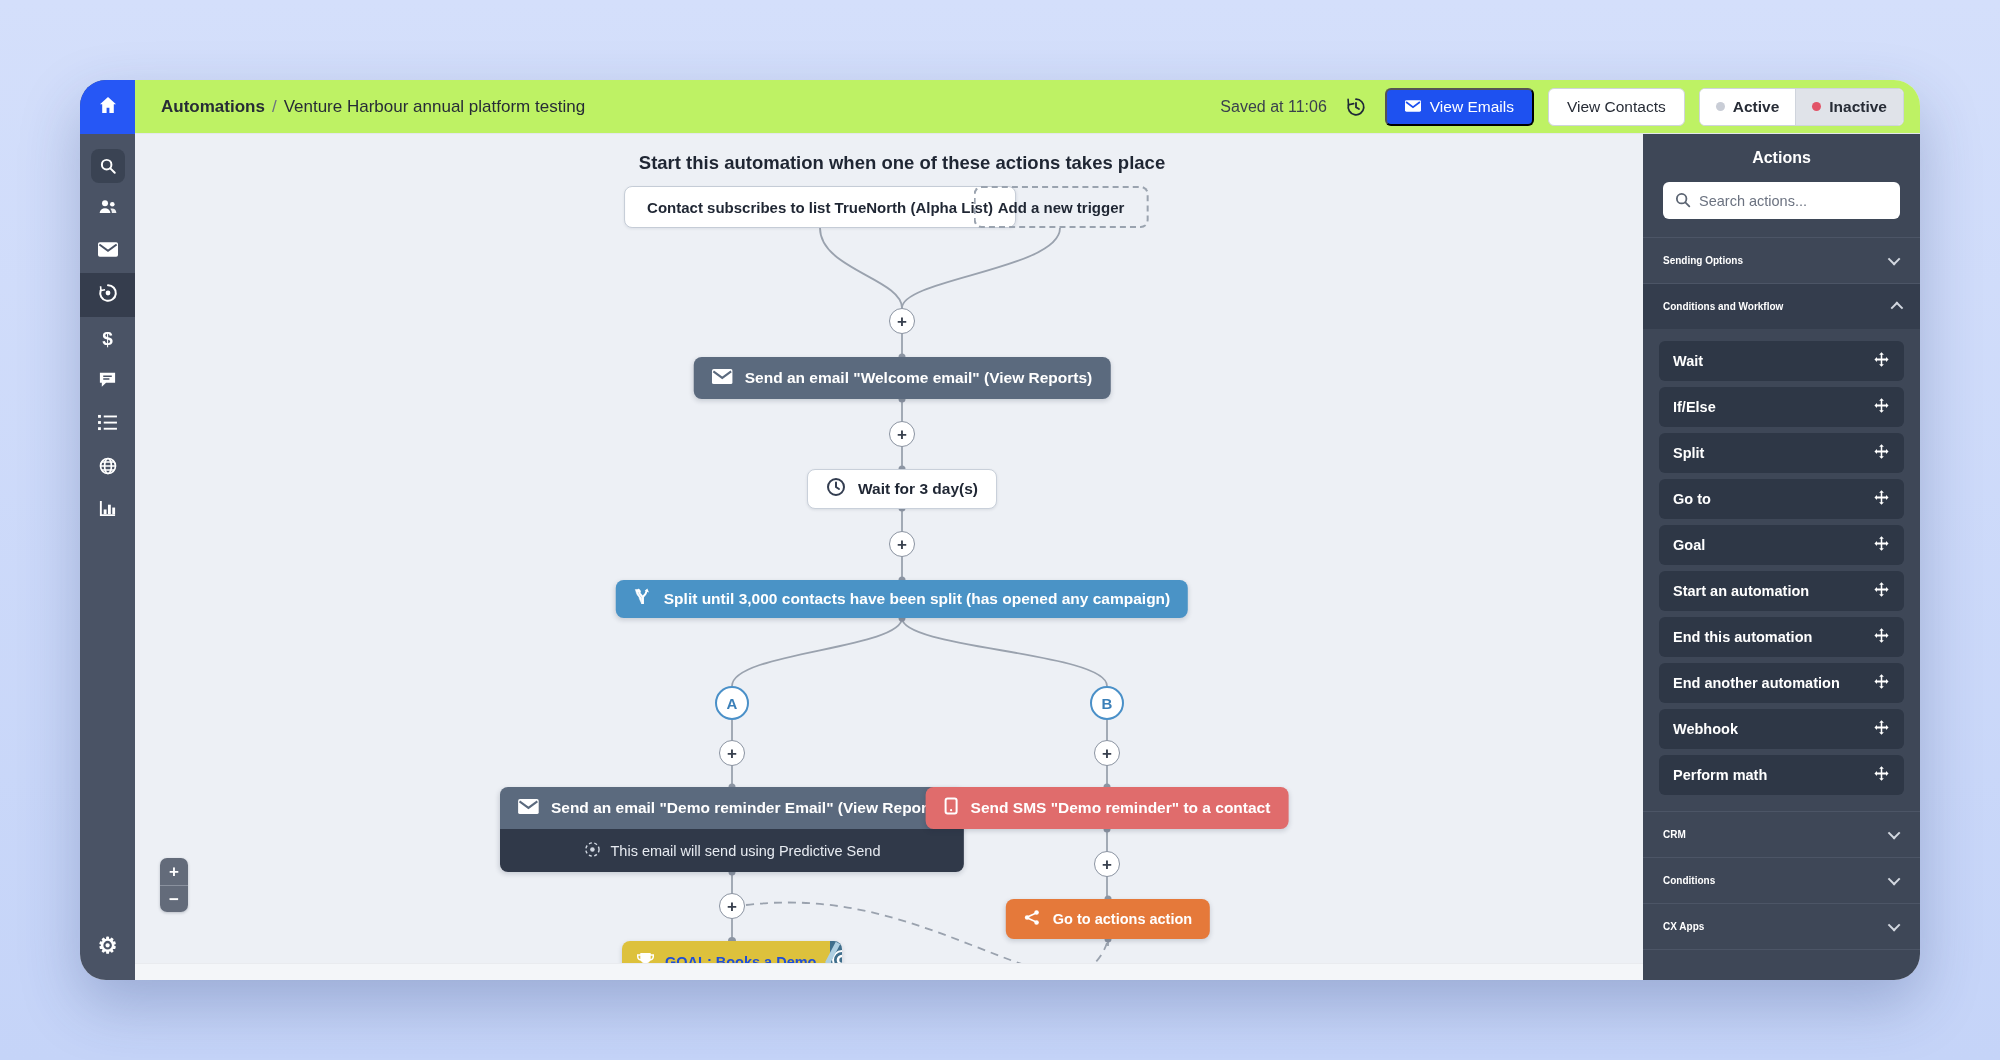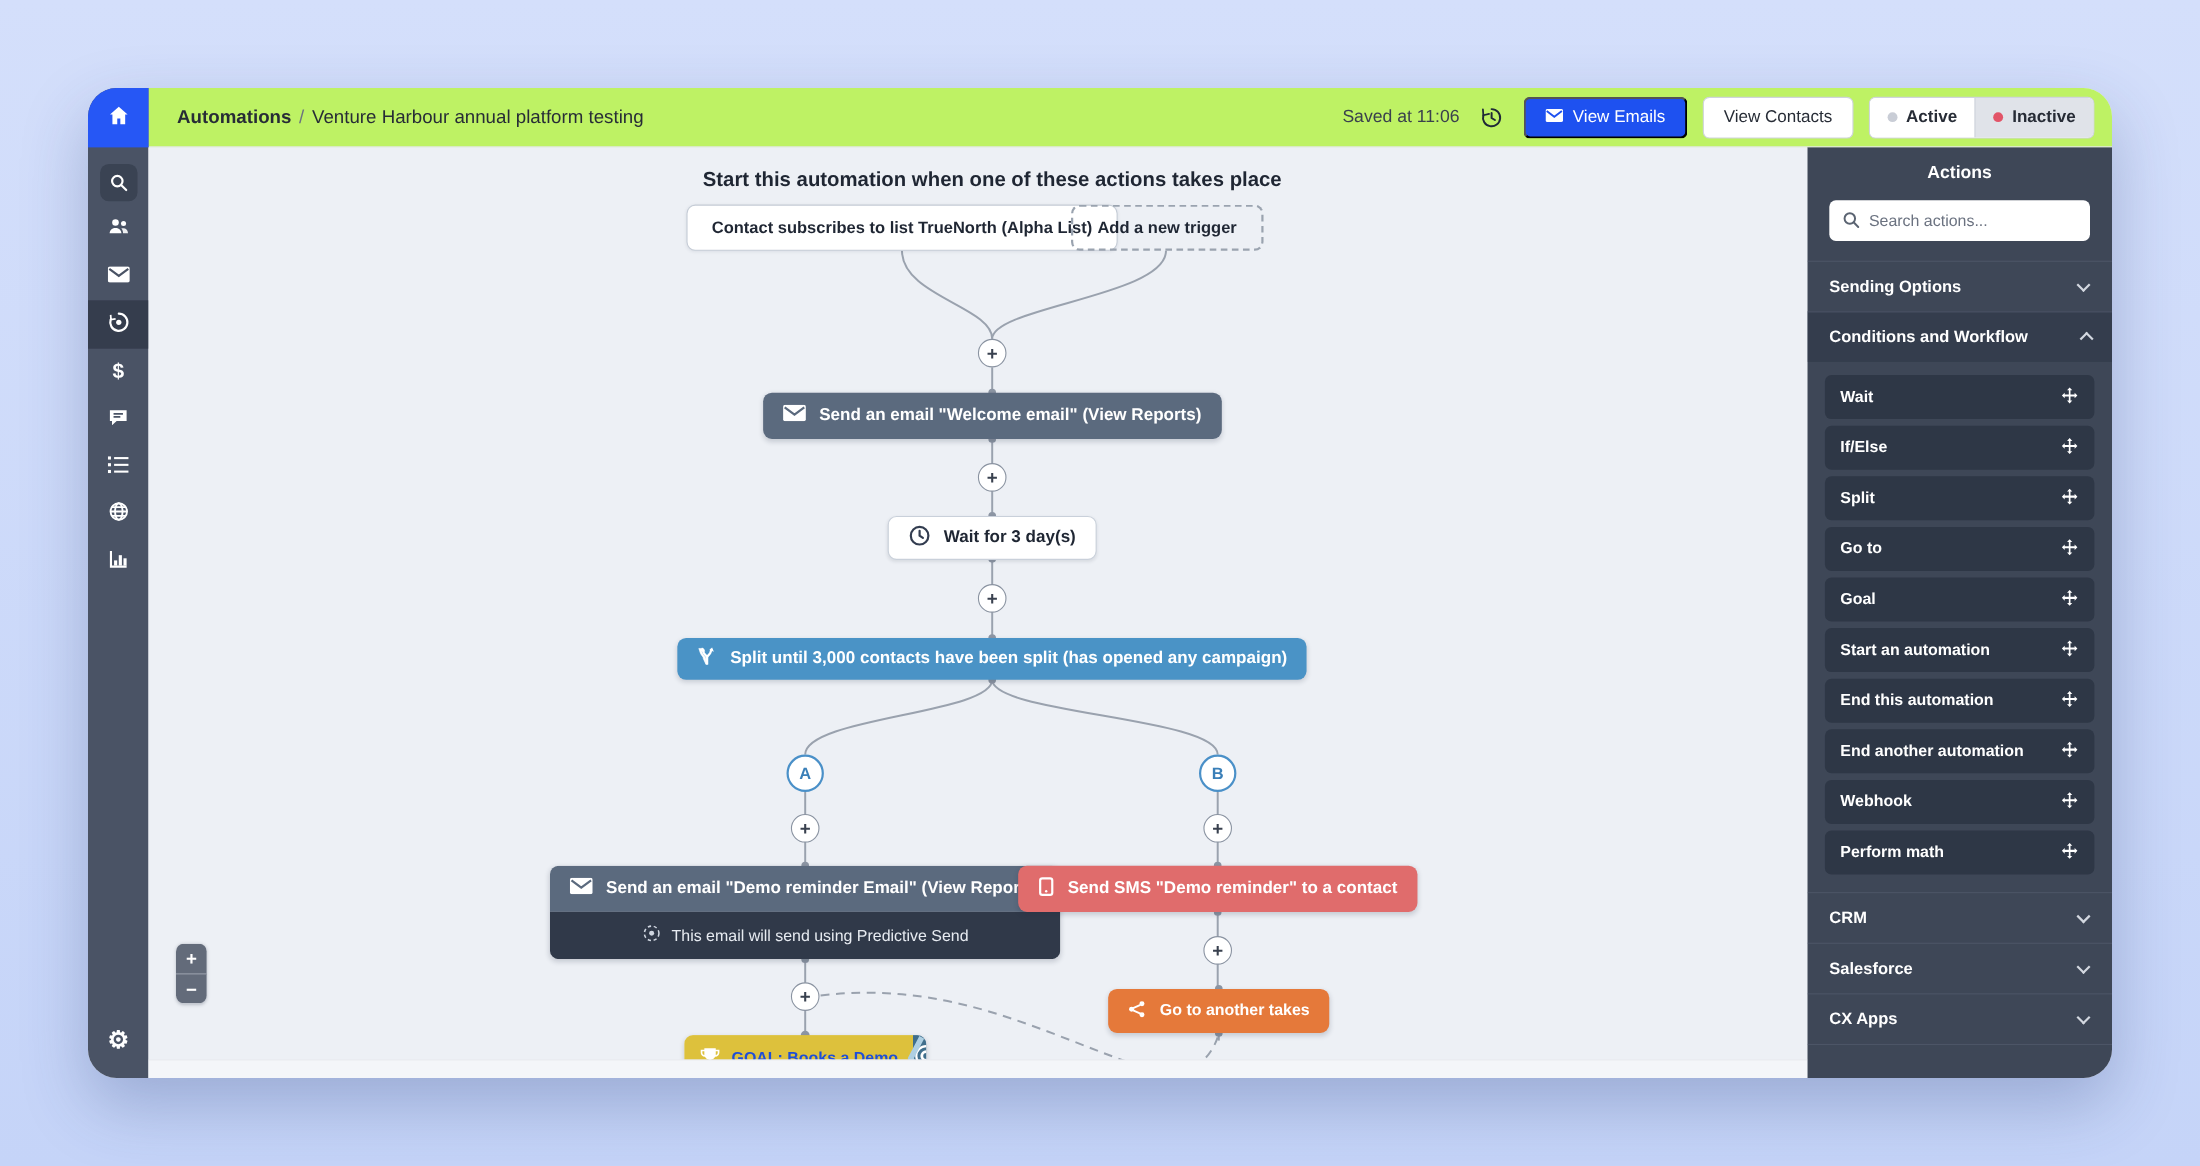--- a/index.html
+++ b/index.html
@@ -73,21 +73,21 @@
   .zoom-btn { width:28px; height:27px; background:#636b7a; color:#fff; display:flex; align-items:center; justify-content:center; font-size:17px; font-weight:bold; cursor:pointer; line-height:1; }
   .zoom-btn + .zoom-btn { border-top:1px solid #8a919e; }
 
   
   .actions-panel { width:277px; background:#3e4757; color:#fff; flex-shrink:0; overflow:hidden; display:flex; flex-direction:column; }
   .ap-title { text-align:center; font-size:16px; font-weight:bold; padding:15px 0 13px; }
   .ap-search-wrap { position:relative; margin:2px 20px 18px;border-radius:17px; }
   .ap-search { width:100%; height:37px; border:none; border-radius:6px; background:#fff; font-size:14.5px; color:#3a414d; padding:0 12px 0 36px; outline:none; font-family:"Liberation Sans",sans-serif; }
   .ap-search::placeholder { color:#6b7280; }
   .ap-search-icon { position:absolute; left:11px; top:9px; }
-  .ap-section { height:46px; border-top:1px solid #4c5566; display:flex; align-items:center; justify-content:space-between; padding:0 20px; font-size:15px; font-weight:bold; cursor:pointer; }
+  .ap-section { height:46px; border-top:1px solid #4c5566; display:flex; align-items:center; justify-content:space-between; padding:0 20px; font-size:10px; font-weight:bold; cursor:pointer; }
   .ap-section.expanded { background:#343d4d; }
   .chev { width:9px; height:9px; border-left:2.2px solid #d3d8e0; border-bottom:2.2px solid #d3d8e0; transform:rotate(-45deg) translateY(-2px); }
   .chev.up { transform:rotate(135deg) translateY(-2px); }
   .ap-items { padding:12px 16px 8px; }
   .ap-item { background:#2e3746; border-radius:6px; height:40px; margin-bottom:6px; display:flex; align-items:center; justify-content:space-between; padding:0 14px; font-size:14.5px; font-weight:bold; cursor:grab; }
   .ap-bottom { margin-top:2px; }
 </style>
 </head>
 <body>
 
@@ -355,21 +355,21 @@
             <span>+</span>
           </div>
 
         <div class="node action-node node-orange" style="left:973px; top:765px; font-size:14.5px;">
           <span><svg width="17" height="17" viewBox="0 0 18 18" fill="#fff">
                 <circle cx="3.5" cy="9" r="2.4"></circle>
                 <circle cx="13.5" cy="3.8" r="2.4"></circle>
                 <circle cx="13.5" cy="14.2" r="2.4"></circle>
                 <path d="M5 8l7-3.2M5 10l7 3.2" stroke="#fff" stroke-width="1.8"></path>
               </svg></span>
-          <span>Go to another takes</span>
+          <span>Go to actions action</span>
         </div>
 
         <div class="goal-node">
           <div class="goal-main">
             <span><svg width="19" height="17" viewBox="0 0 20 18" fill="#fff">
                   <path d="M4.5 1h11v1.5H19V5c0 2.4-1.8 3.9-4 4.2A5.3 5.3 0 0 1 11 12v2.5h3.5V17h-9v-2.5H9V12a5.3 5.3 0 0 1-4-2.8C2.8 8.9 1 7.4 1 5V2.5h3.5zM2.6 4v1c0 1.3.8 2.1 1.9 2.5V4zm14.8 0h-1.9v3.5c1.1-.4 1.9-1.2 1.9-2.5z"></path>
                 </svg></span>
             <span>GOAL: Books a Demo</span>
           </div>
           <div class="goal-target">
@@ -478,21 +478,21 @@
                 </svg></span>
             </div>
         </div>
 
         <div class="ap-bottom">
           <div class="ap-section">
             <span>CRM</span>
             <span class="chev"></span>
           </div>
           <div class="ap-section">
-            <span>Salesforce</span>
+            <span>Conditions</span>
             <span class="chev"></span>
           </div>
           <div class="ap-section">
             <span>CX Apps</span>
             <span class="chev"></span>
           </div>
           <div class="ap-section" style="height:10px;"></div>
         </div>
       </div>
 

